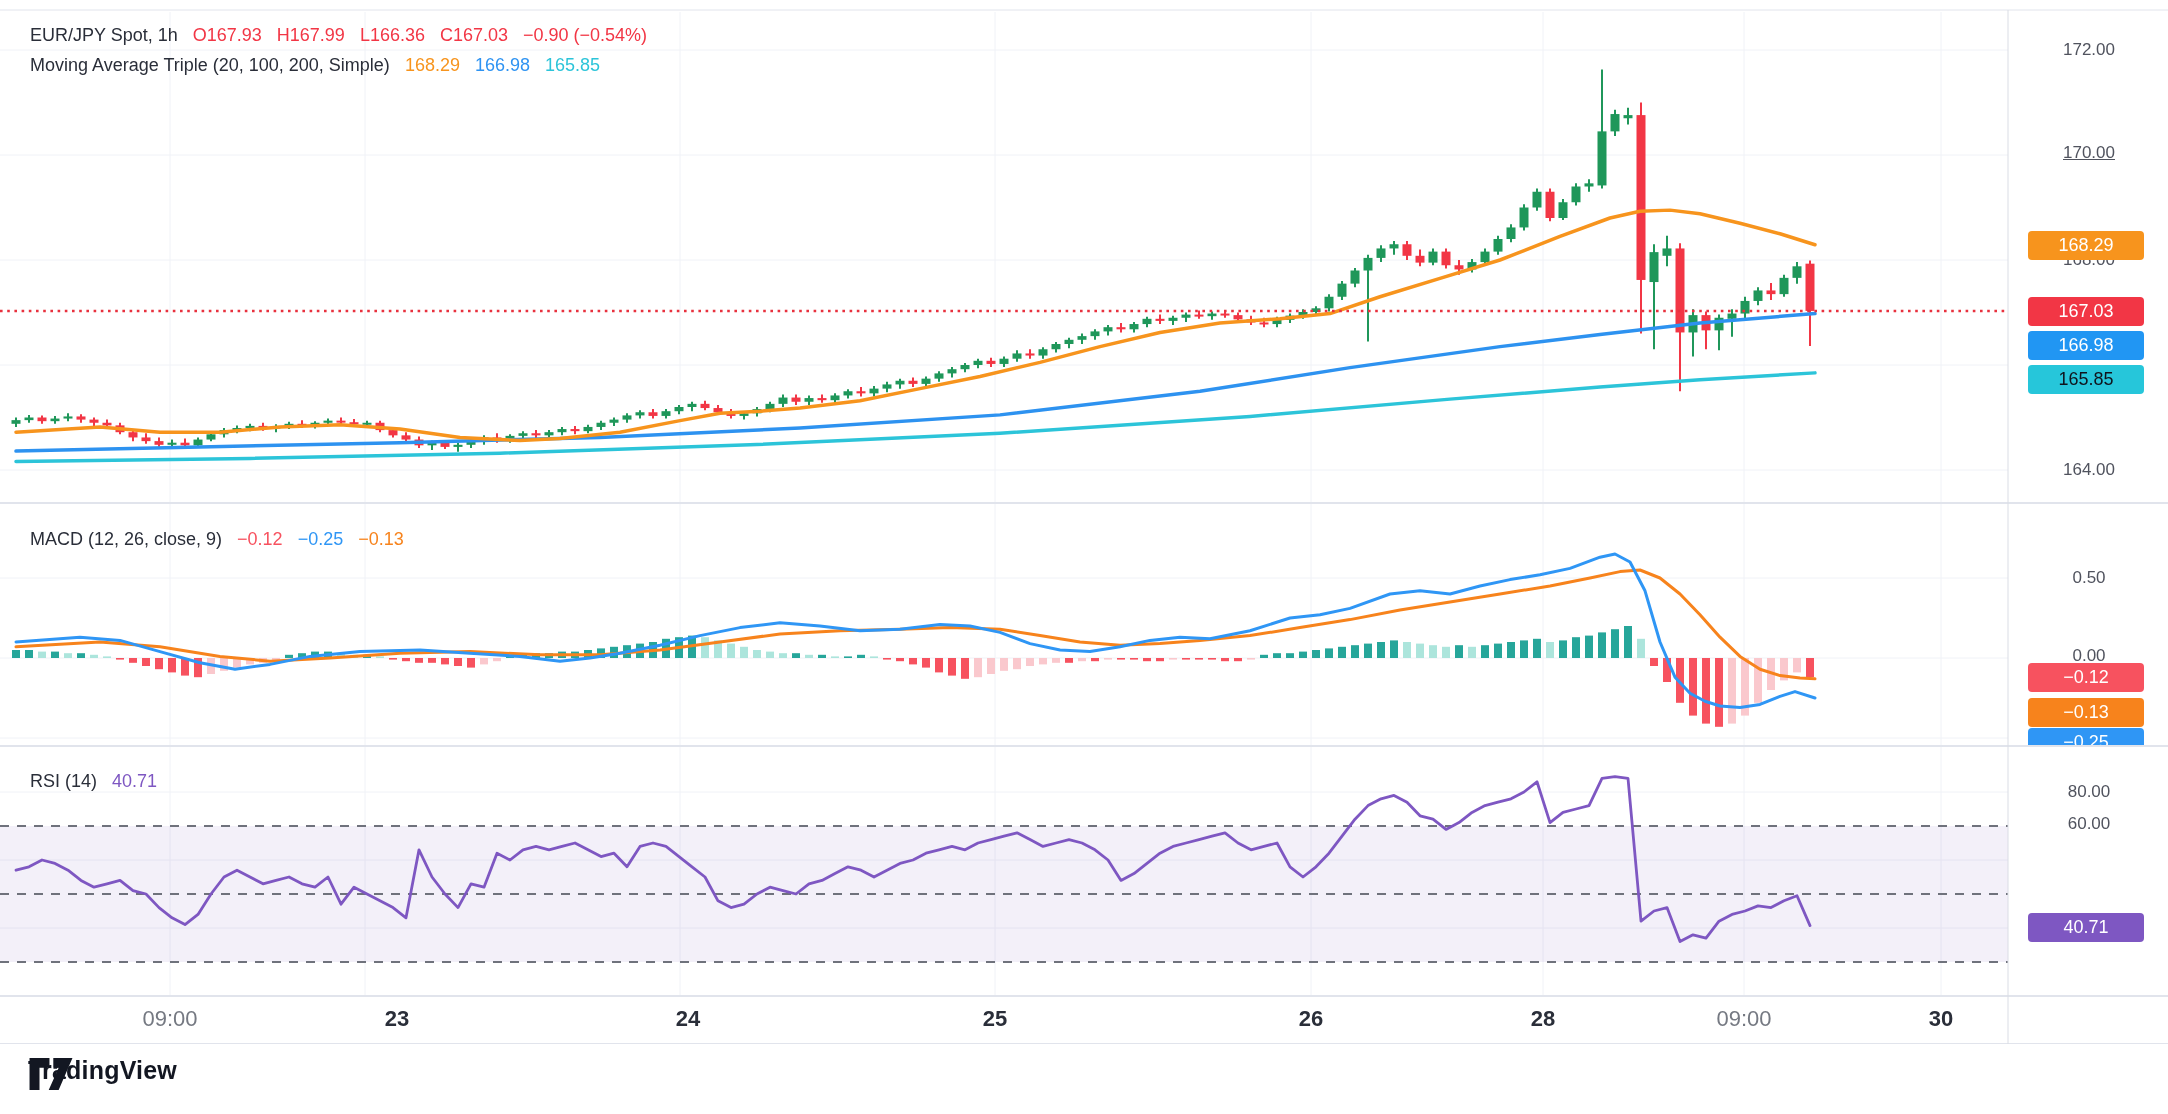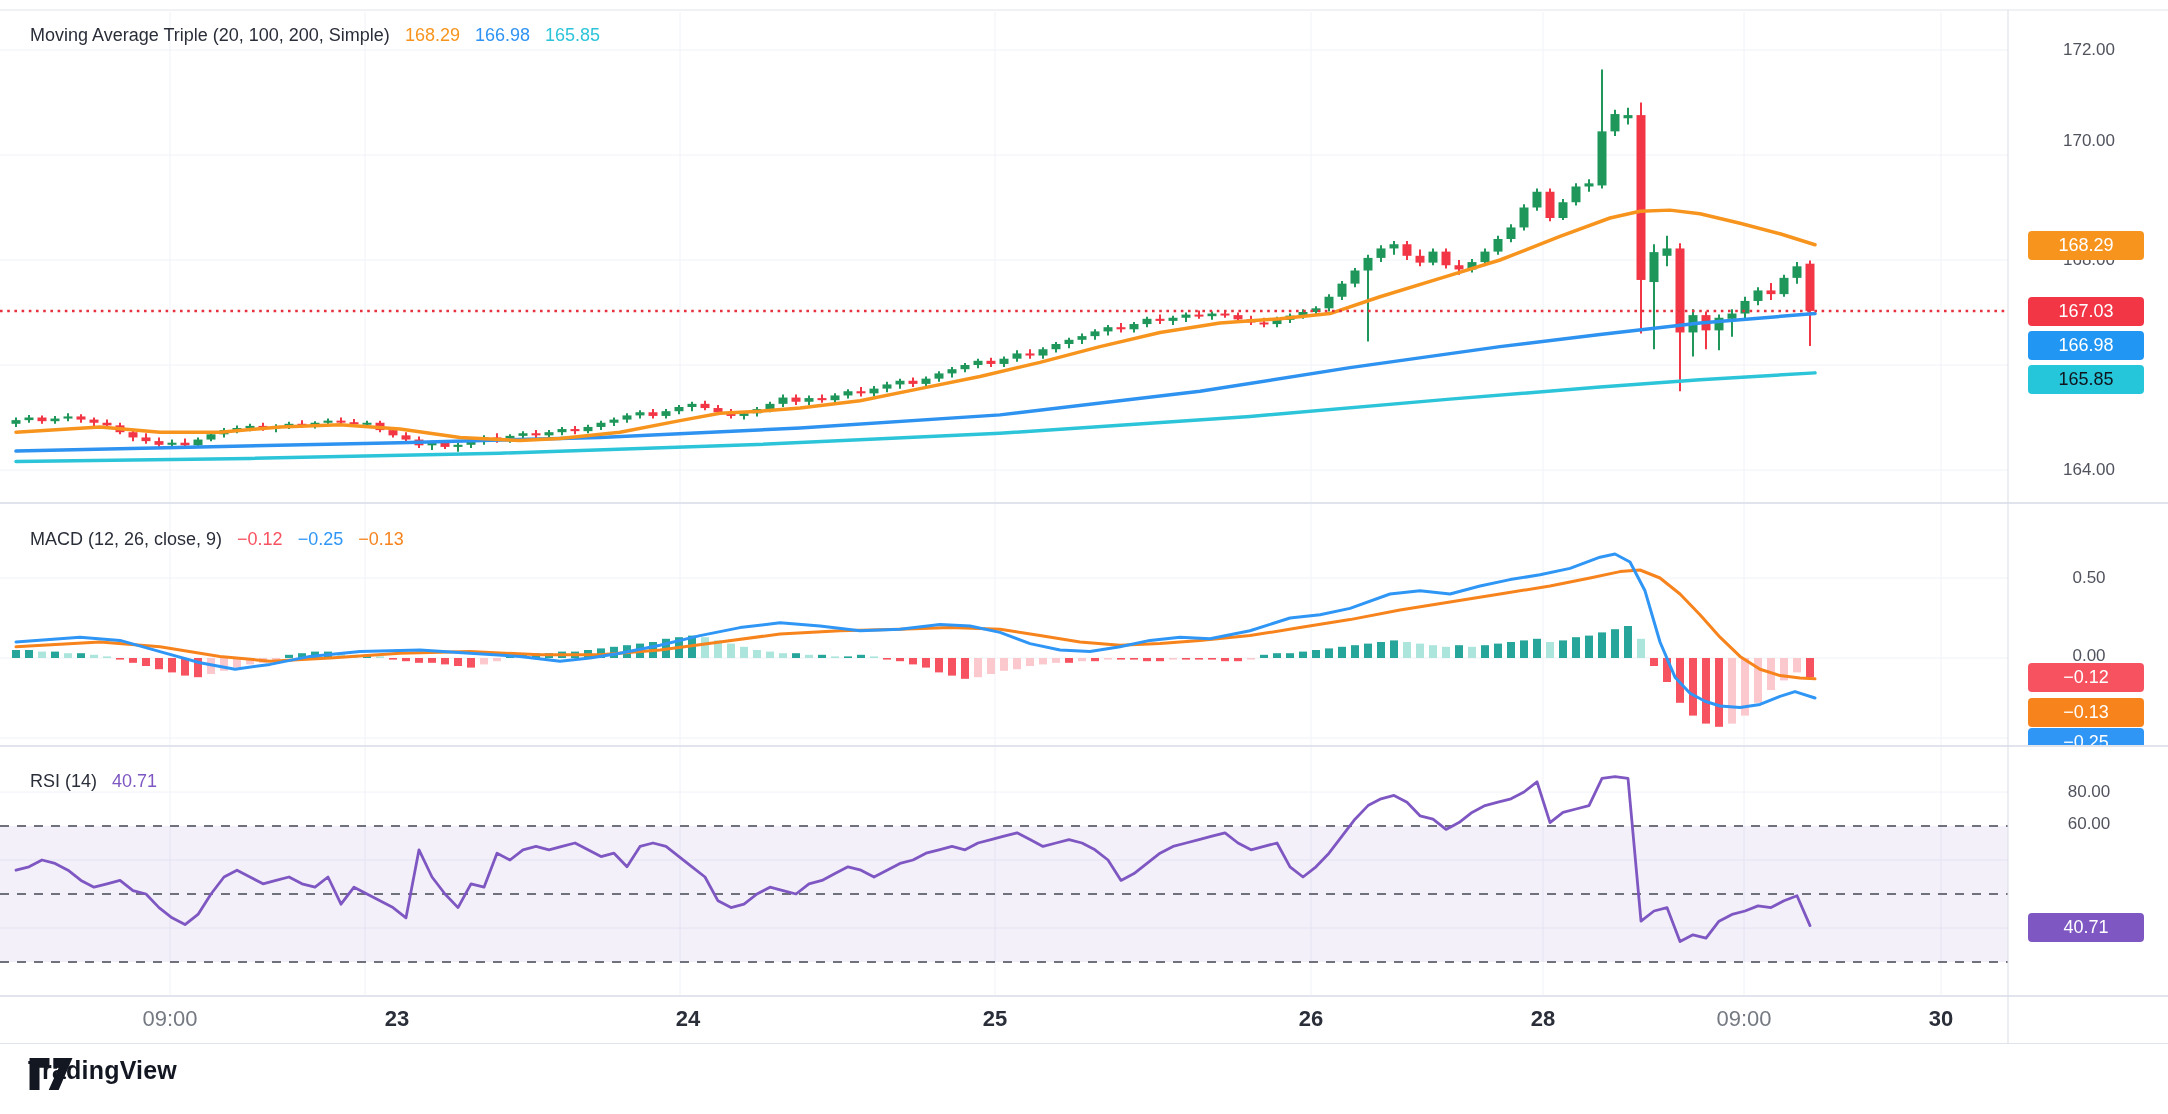--- a/index.html
+++ b/index.html
@@ -485,20 +485,28 @@
       <line x1="0" y1="10" x2="2168" y2="10" stroke="#E1E4EC" stroke-width="1"></line>
       <line x1="0" y1="503" x2="2168" y2="503" stroke="#E1E4EC" stroke-width="2"></line>
       <line x1="0" y1="746" x2="2168" y2="746" stroke="#E1E4EC" stroke-width="2"></line>
       <line x1="0" y1="996" x2="2168" y2="996" stroke="#E1E4EC" stroke-width="2"></line>
       <line x1="0" y1="1044" x2="2168" y2="1044" stroke="#E1E4EC" stroke-width="2"></line>
       <line x1="2008" y1="10" x2="2008" y2="1044" stroke="#DADDE5" stroke-width="1"></line>
     </svg>
 
   <div class="legend" style="left:30px;top:20px;">
     <div class="row">
+      <span class="t-dark">EUR/JPY Spot, 1h</span>
+      <span class="v-red">O167.93</span>
+      <span class="v-red">H167.99</span>
+      <span class="v-red">L166.36</span>
+      <span class="v-red">C167.03</span>
+      <span class="v-red">−0.90 (−0.54%)</span>
+    </div>
+    <div class="row">
       <span class="t-dark">Moving Average Triple (20, 100, 200, Simple)</span>
       <span class="v-orange">168.29</span>
       <span class="v-blue">166.98</span>
       <span class="v-cyan">165.85</span>
     </div>
   </div>
 
   <div class="legend" style="left:30px;top:524px;">
     <div class="row">
       <span class="t-dark">MACD (12, 26, close, 9)</span>
@@ -510,21 +518,21 @@
 
   <div class="legend" style="left:30px;top:766px;">
     <div class="row">
       <span class="t-dark">RSI (14)</span>
       <span class="v-purple">40.71</span>
     </div>
   </div>
 
   <div id="price-axis">
       <div class="axis-label" style="top: 50px;">172.00</div>
-      <div class="axis-label" style="top: 141px;">170.00</div>
+      <div class="axis-label" style="top: 153px; text-decoration: underline;">170.00</div>
       <div class="axis-label" style="top: 260px;">168.00</div>
       <div class="axis-label" style="top: 470px;">164.00</div>
       <div class="badge" style="top: 230.5px; background: rgb(247, 148, 29); color: rgb(255, 255, 255);">168.29</div>
       <div class="badge" style="top: 296.5px; background: rgb(242, 54, 69); color: rgb(255, 255, 255);">167.03</div>
       <div class="badge" style="top: 330.5px; background: rgb(33, 150, 243); color: rgb(255, 255, 255);">166.98</div>
       <div class="badge" style="top: 364.5px; background: rgb(38, 198, 218); color: rgb(16, 20, 28);">165.85</div>
     </div>
   <div id="macd-axis">
       <div class="axis-label" style="top: 578px;">0.50</div>
       <div class="axis-label" style="top: 656px;">0.00</div>

